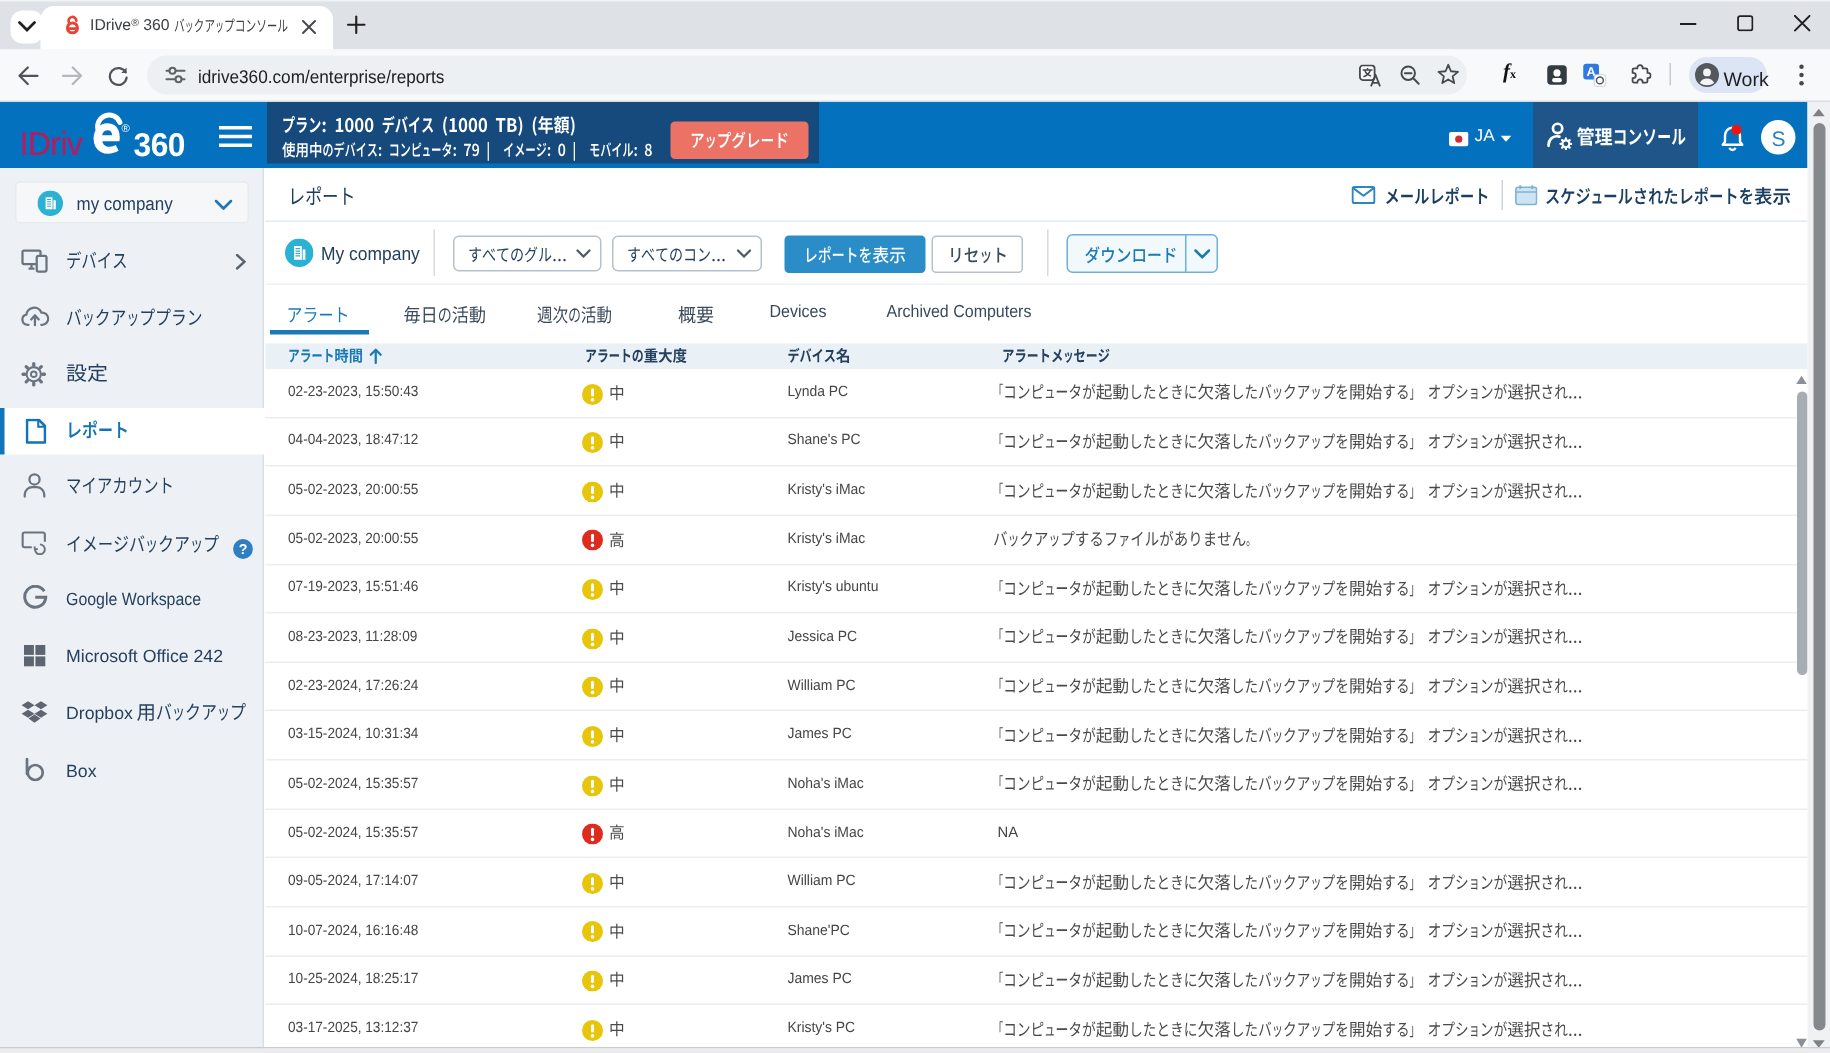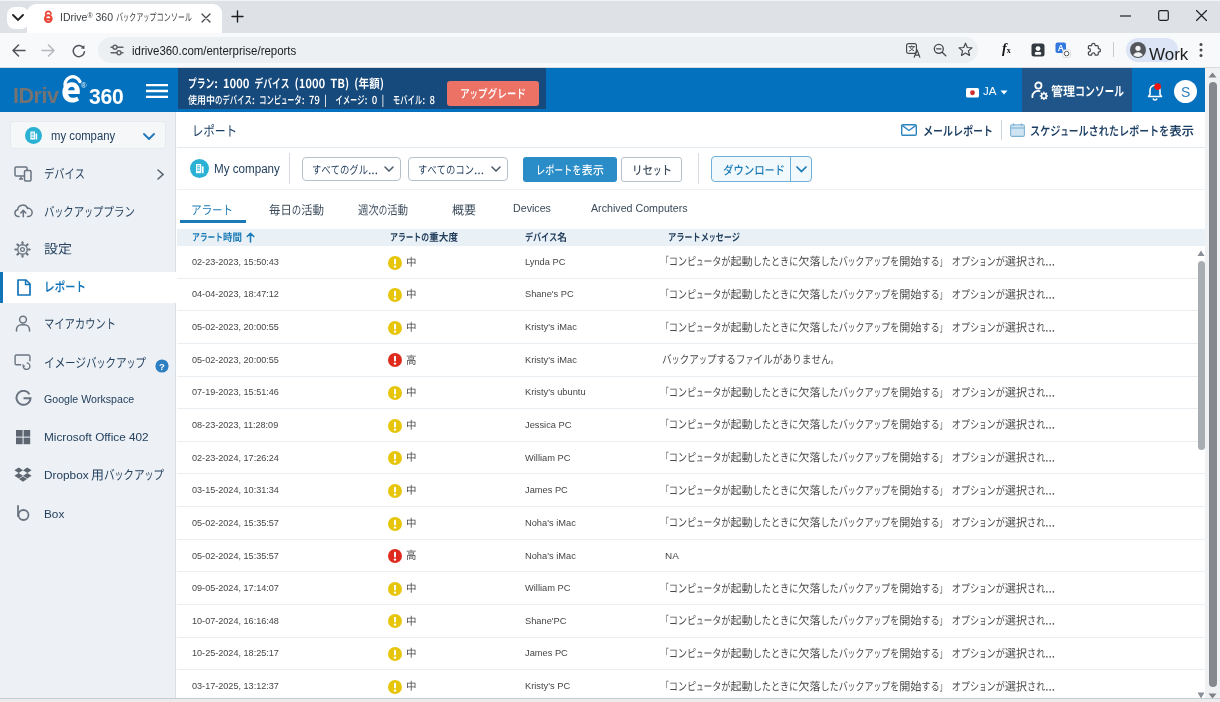--- a/index.html
+++ b/index.html
@@ -264,30 +264,30 @@
 <svg class="abs" style="left:1086px;top:42px" width="15" height="15" viewBox="0 0 15 15">
 <path d="M5.6 3.6 L5.6 3.2 A1.75 1.75 0 0 1 9.1 3.2 L9.1 3.6 L11.3 3.6 A1 1 0 0 1 12.3 4.6 L12.3 6.6 L12.7 6.6 A1.75 1.75 0 0 1 12.7 10.1 L12.3 10.1 L12.3 12.1 A1 1 0 0 1 11.3 13.1 L9.1 13.1 L9.1 12.7 A1.75 1.75 0 0 0 5.6 12.7 L5.6 13.1 L3.4 13.1 A1 1 0 0 1 2.4 12.1 L2.4 10.1 L2.8 10.1 A1.75 1.75 0 0 0 2.8 6.6 L2.4 6.6 L2.4 4.6 A1 1 0 0 1 3.4 3.6 Z" stroke="#45484c" stroke-width="1.2" fill="none" stroke-linejoin="round"></path>
   </svg>
 <div class="abs" style="left:1113px;top:42px;width:1px;height:15px;background:#c7cacd"></div>
 <div class="abs" style="left:1126px;top:38px;width:52px;height:24px;background:#dbe5f6;border-radius:12px"></div>
 <svg class="abs" style="left:1130px;top:42px" width="16" height="16">
     <circle cx="8" cy="8" r="8" fill="#54585c"></circle>
     <circle cx="8" cy="6.3" r="2.6" fill="#f1f3f4"></circle>
     <path d="M3.2 13.3 A5.4 5.4 0 0 1 12.8 13.3 A8 8 0 0 1 3.2 13.3" fill="#f1f3f4"></path>
   </svg>
-<div class="lt" style="left:1149px;top:45px;font-size:17px;color:#1f1f1f">Work</div>
+<div class="lt" style="left:1149px;top:45px;font-size:13px;color:#1f1f1f">Work</div>
 <svg class="abs" style="left:1199px;top:42px" width="4" height="16">
     <circle cx="2" cy="2.5" r="1.5" fill="#46484b"></circle>
     <circle cx="2" cy="8" r="1.5" fill="#46484b"></circle>
     <circle cx="2" cy="13.5" r="1.5" fill="#46484b"></circle>
   </svg>
 <div class="abs" style="left:0;top:68px;width:1205px;height:44px;background:#0371bd"></div>
 <div class="abs" style="left:178px;top:68px;width:368px;height:41px;background:#174a7c"></div>
 <div class="abs" style="left:1022px;top:68px;width:110px;height:44px;background:#1f5588"></div>
-<div class="lt" style="left:13px;top:83px;font-size:22px;font-weight:bold;color:#737373;letter-spacing:-0.5px;transform:scaleX(0.98);transform-origin:0 0">IDriv</div>
+<div class="lt" style="left:13px;top:83px;font-size:22px;font-weight:normal;color:#be185d;letter-spacing:-0.5px;transform:scaleX(0.98);transform-origin:0 0">IDriv</div>
 <svg style="position:absolute;left:60.5px;top:76px;overflow:visible;" width="20" height="48">
     <g fill="#ffffff" transform="translate(0,26) scale(0.03400,-0.03400)">
       <use href="#g900_65" x="0"></use>
     </g>
   </svg>
 <svg class="abs" style="left:62px;top:74px" width="22" height="15">
     <path d="M2.5 11.5 A7.1 7.1 0 1 1 17.8 9.6" transform="rotate(-14 10 8)" stroke="#fff" stroke-width="3.3" fill="none" stroke-linecap="round"></path>
   </svg>
 <div class="lt" style="left:81px;top:81px;font-size:7.5px;color:#fff">®</div>
 <div class="lt" style="left:89px;top:84px;font-size:22px;font-weight:bold;color:#fff;letter-spacing:-0.3px;transform:scaleX(0.96);transform-origin:0 0">360</div>
@@ -526,21 +526,21 @@
 </svg>
 <div class="lt" style="left:44px;top:392px;font-size:11.8px;color:#24405e;transform:scaleX(0.90);transform-origin:0 0">Google Workspace</div>
 <svg class="abs" style="left:15px;top:429px" width="16" height="16">
     <g fill="#5d6670">
 <rect x="1" y="1" width="6.6" height="6.6"></rect>
       <rect x="8.6" y="1" width="6.6" height="6.6"></rect>
 <rect x="1" y="8.6" width="6.6" height="6.6"></rect>
       <rect x="8.6" y="8.6" width="6.6" height="6.6"></rect>
     </g>
   </svg>
-<div class="lt" style="left:44px;top:430px;font-size:11.8px;color:#24405e">Microsoft Office 402</div>
+<div class="lt" style="left:44px;top:430px;font-size:11.8px;color:#24405e">Microsoft Office 242</div>
 <svg class="abs" style="left:14px;top:467px" width="18" height="16" viewBox="0 0 18 16">
     <g fill="#5d6670">
 <path d="M4.7 0.5 L9 3.2 L4.7 5.9 L0.4 3.2 Z"></path>
       <path d="M13.3 0.5 L17.6 3.2 L13.3 5.9 L9 3.2 Z"></path>
 <path d="M4.7 6.1 L9 8.8 L4.7 11.5 L0.4 8.8 Z"></path>
       <path d="M13.3 6.1 L17.6 8.8 L13.3 11.5 L9 8.8 Z"></path>
 <path d="M9 9.4 L13 12 L9 14.8 L5 12 Z"></path>
     </g>
   </svg>
 <div class="lt" style="left:44px;top:468px;font-size:11.8px;color:#24405e">Dropbox<span id="dbx"></span></div>

